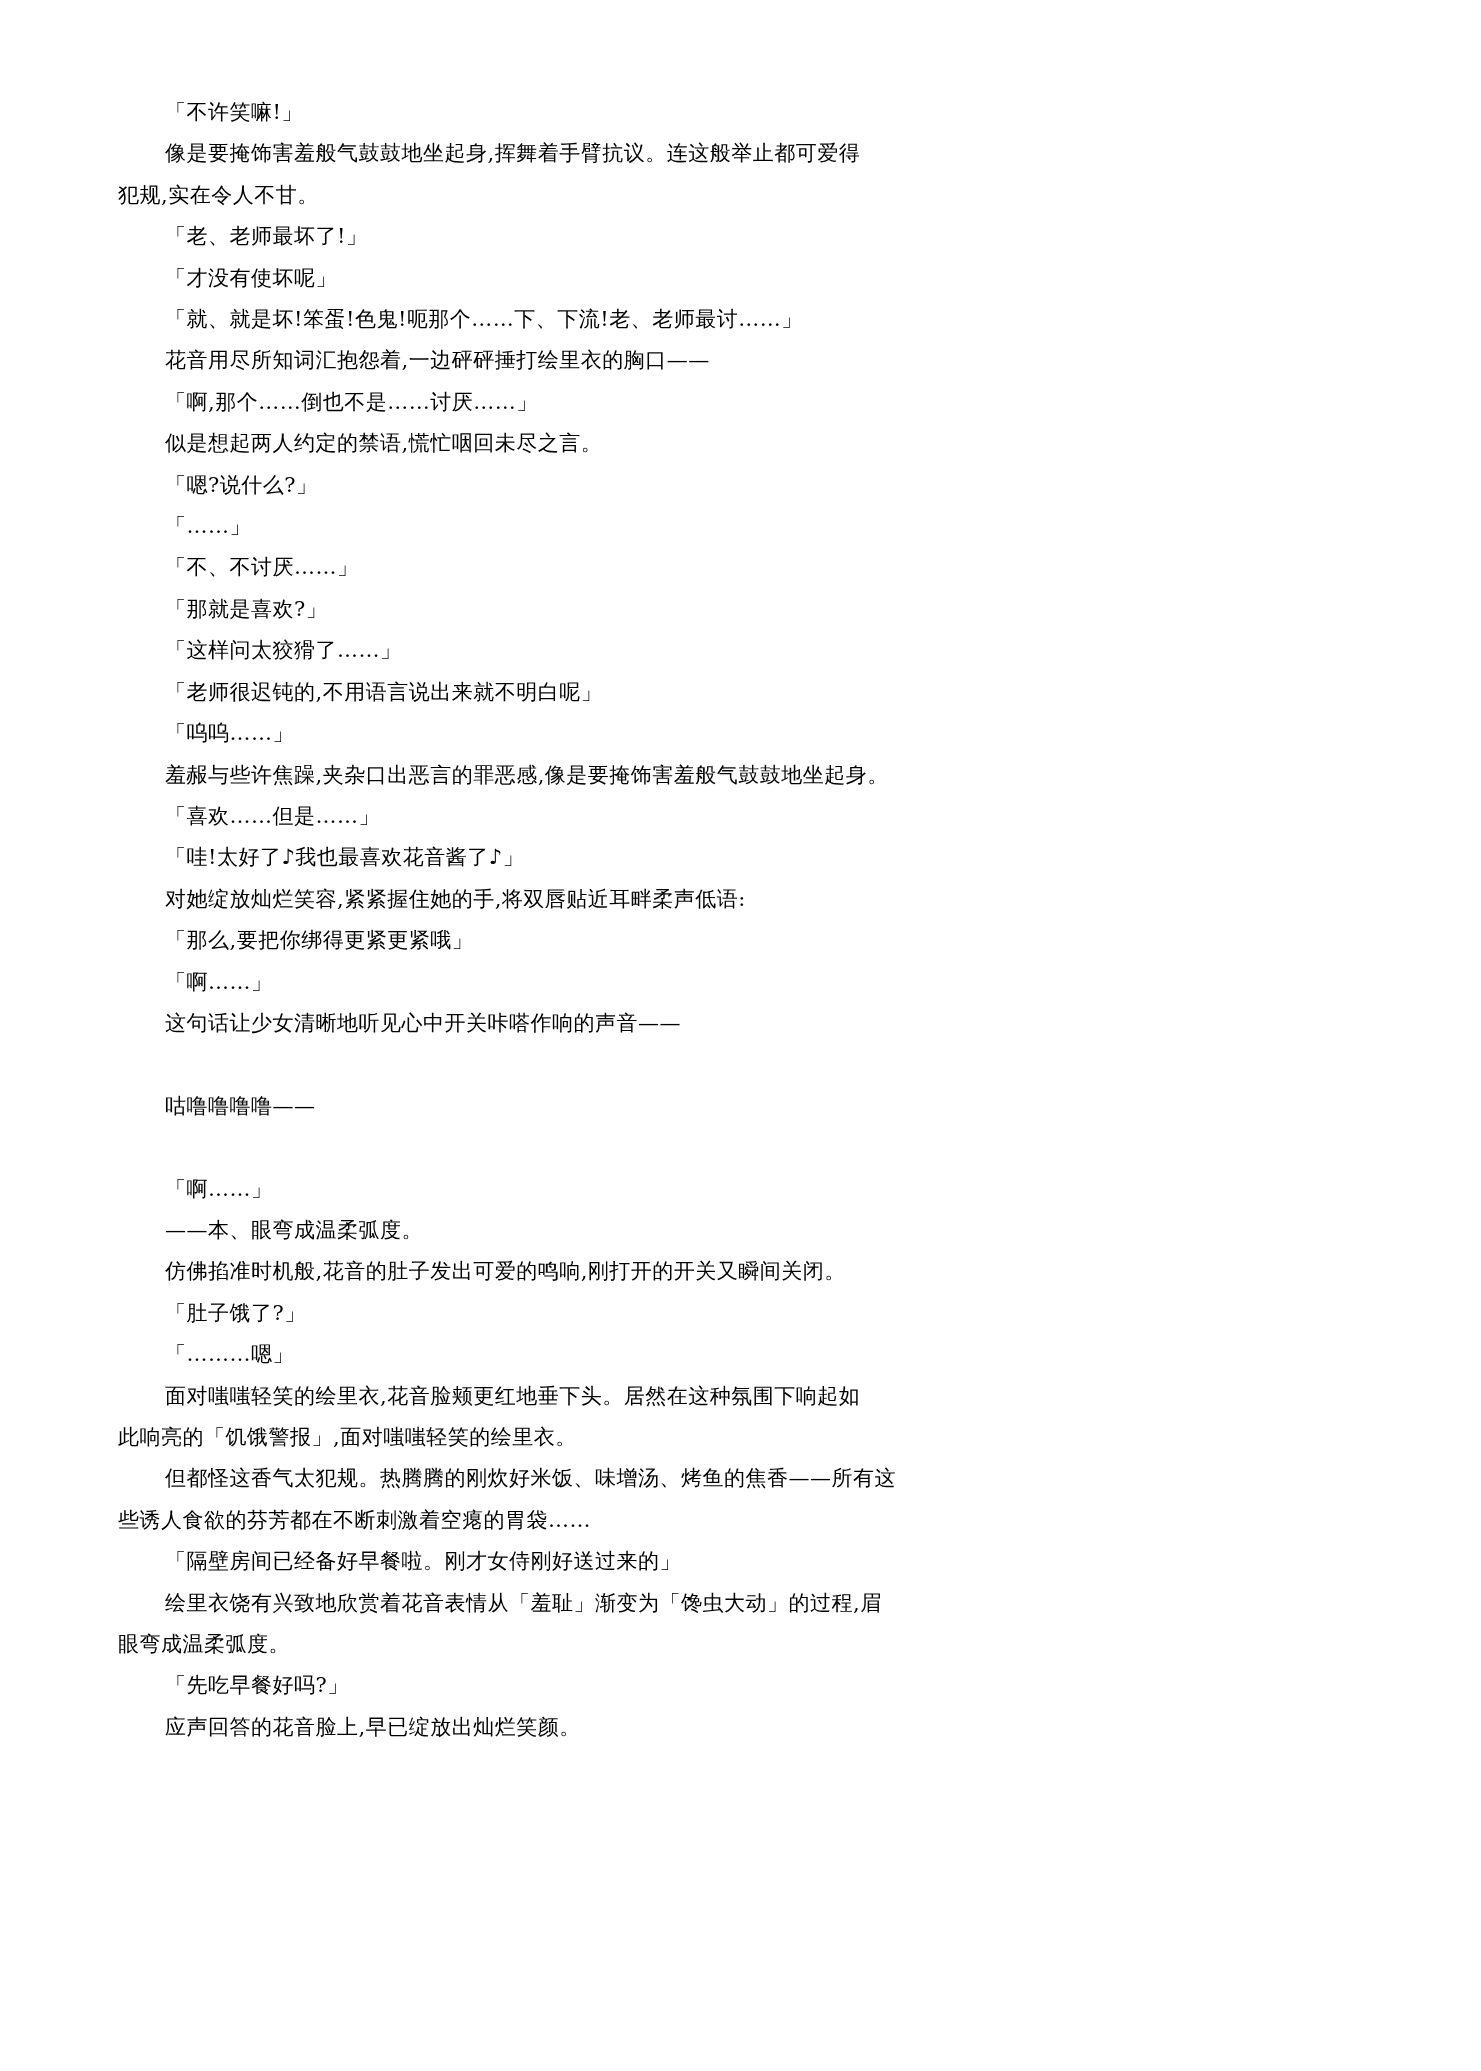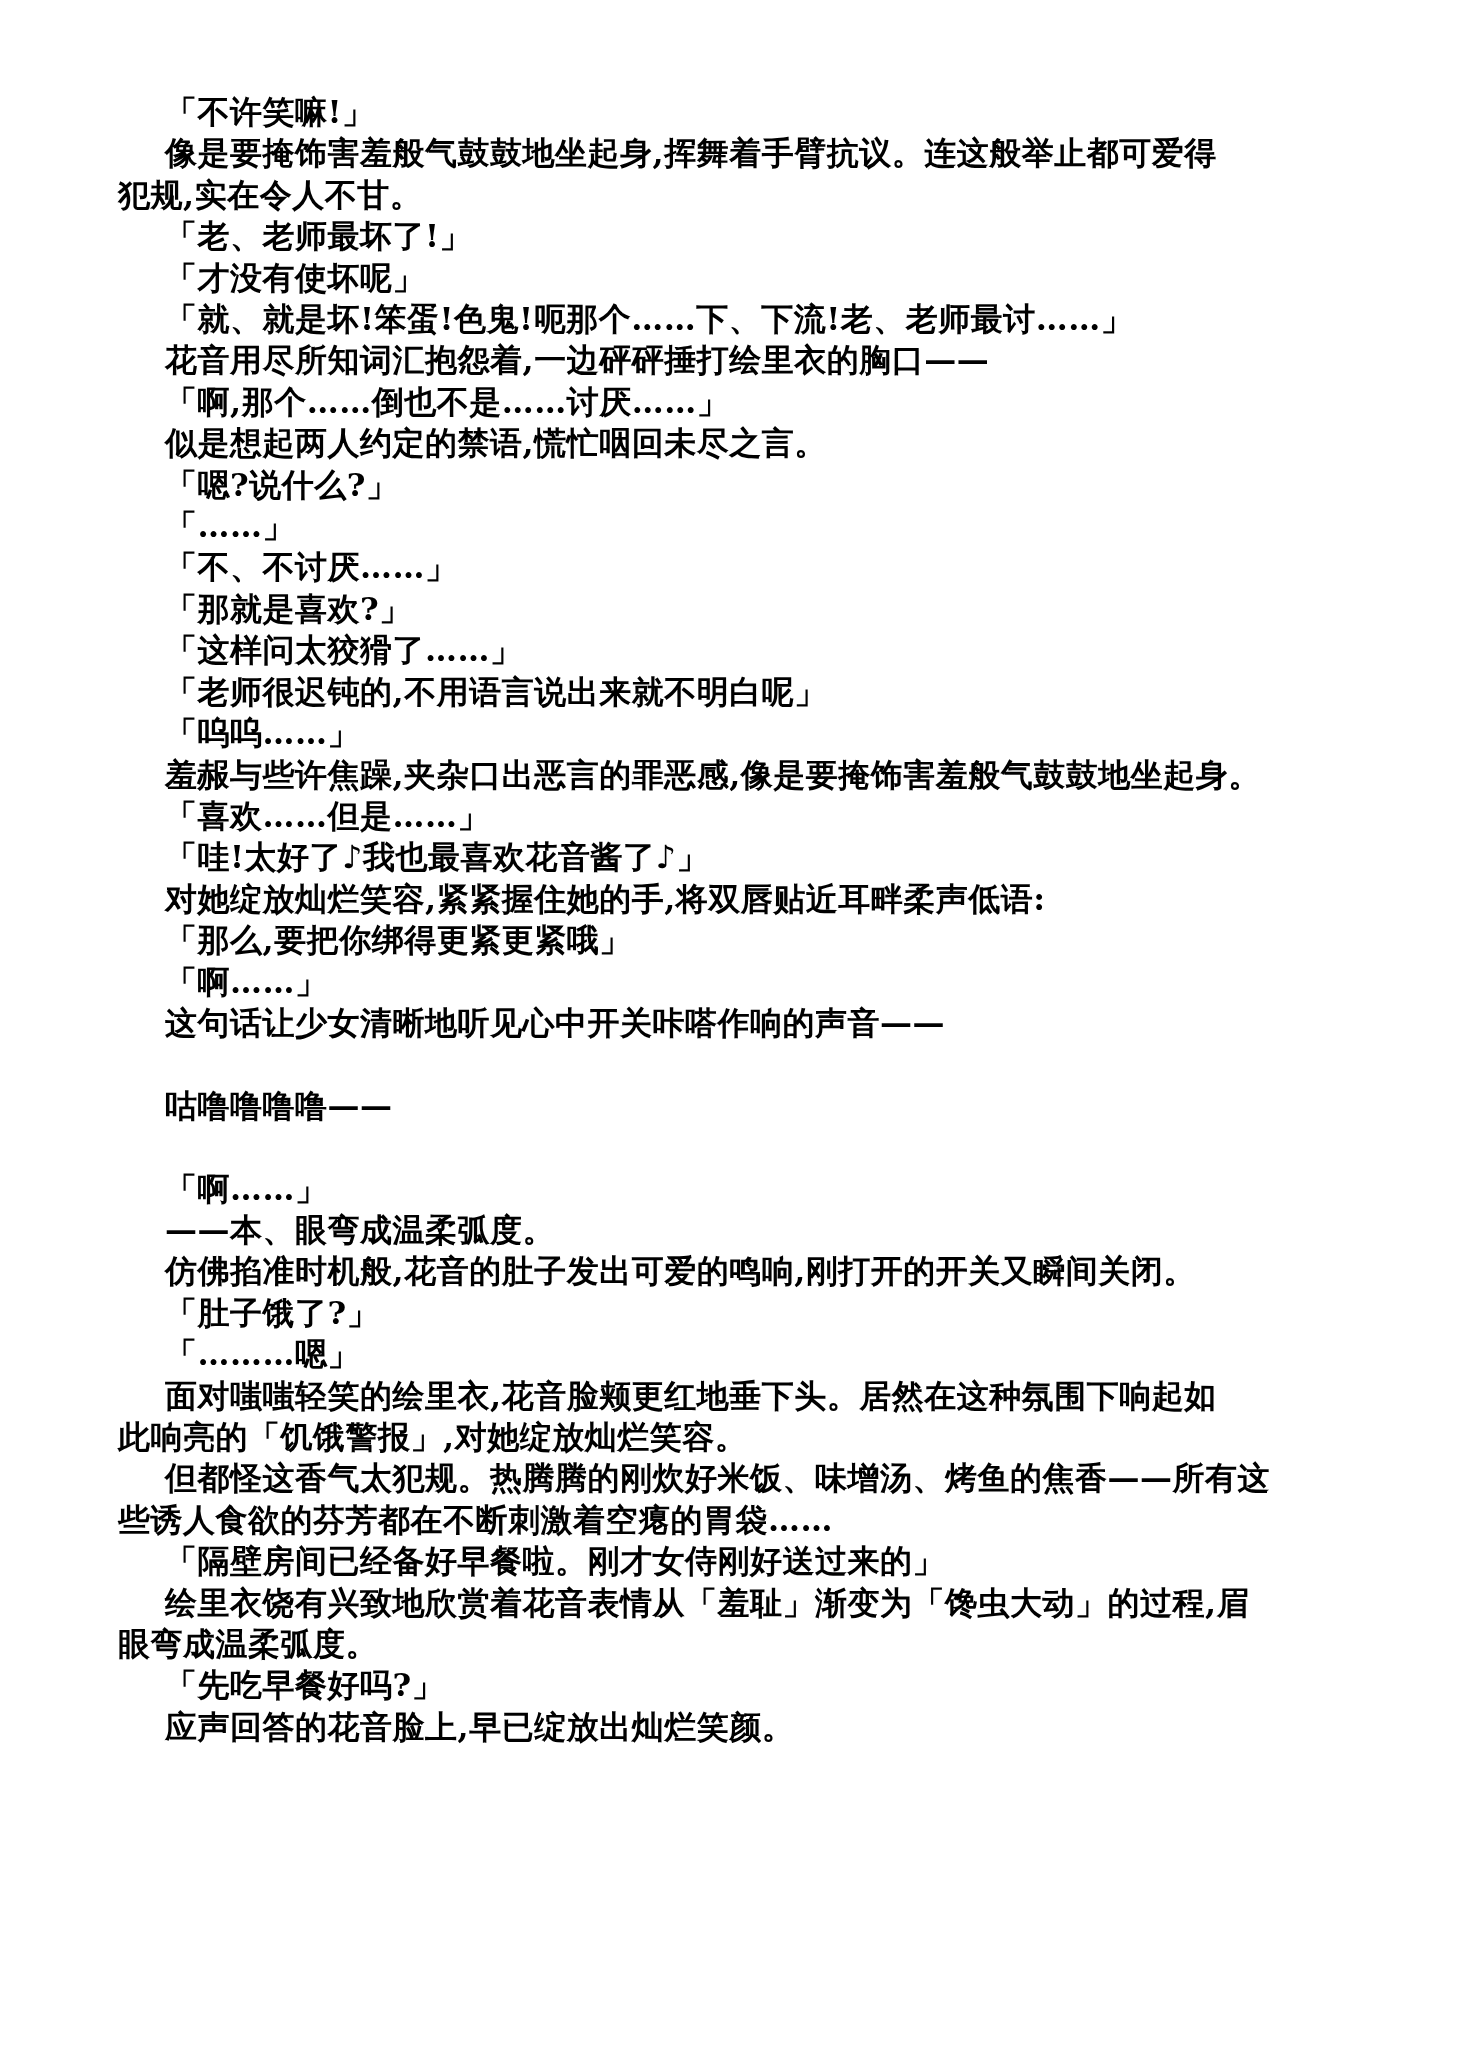--- a/index.html
+++ b/index.html
@@ -14,24 +14,23 @@
     background: #ffffff;
     color: #000000;
     font-family: "DejaVu Serif", "Liberation Serif", serif;
     overflow: hidden;
   }
   .text-block {
     position: absolute;
     left: 118px;
     top: 92px;
     width: 1268px;
-    font-size: 32px;
+    font-size: 21px;
     line-height: 41.4px;
     letter-spacing: 0.5px;
-    font-weight: bold;
   }
   .line {
     white-space: nowrap;
     min-height: 41.4px;
     margin: 0;
     padding: 0;
   }
   .line.indent {
     padding-left: 47px;
   }
@@ -66,21 +65,21 @@
       <p class="line indent">这句话让少女清晰地听见心中开关咔嗒作响的声音——</p>
       <p class="line"></p>
       <p class="line indent">咕噜噜噜噜——</p>
       <p class="line"></p>
       <p class="line indent">「啊……」</p>
       <p class="line indent">——本、眼弯成温柔弧度。</p>
       <p class="line indent">仿佛掐准时机般,花音的肚子发出可爱的鸣响,刚打开的开关又瞬间关闭。</p>
       <p class="line indent">「肚子饿了?」</p>
       <p class="line indent">「………嗯」</p>
       <p class="line indent">面对嗤嗤轻笑的绘里衣,花音脸颊更红地垂下头。居然在这种氛围下响起如</p>
-      <p class="line">此响亮的「饥饿警报」,对她绽放灿烂笑容。</p>
+      <p class="line">此响亮的「饥饿警报」,面对嗤嗤轻笑的绘里衣。</p>
       <p class="line indent">但都怪这香气太犯规。热腾腾的刚炊好米饭、味增汤、烤鱼的焦香——所有这</p>
       <p class="line">些诱人食欲的芬芳都在不断刺激着空瘪的胃袋……</p>
       <p class="line indent">「隔壁房间已经备好早餐啦。刚才女侍刚好送过来的」</p>
       <p class="line indent">绘里衣饶有兴致地欣赏着花音表情从「羞耻」渐变为「馋虫大动」的过程,眉</p>
       <p class="line">眼弯成温柔弧度。</p>
       <p class="line indent">「先吃早餐好吗?」</p>
       <p class="line indent">应声回答的花音脸上,早已绽放出灿烂笑颜。</p>
     </div>
 </div>
 

